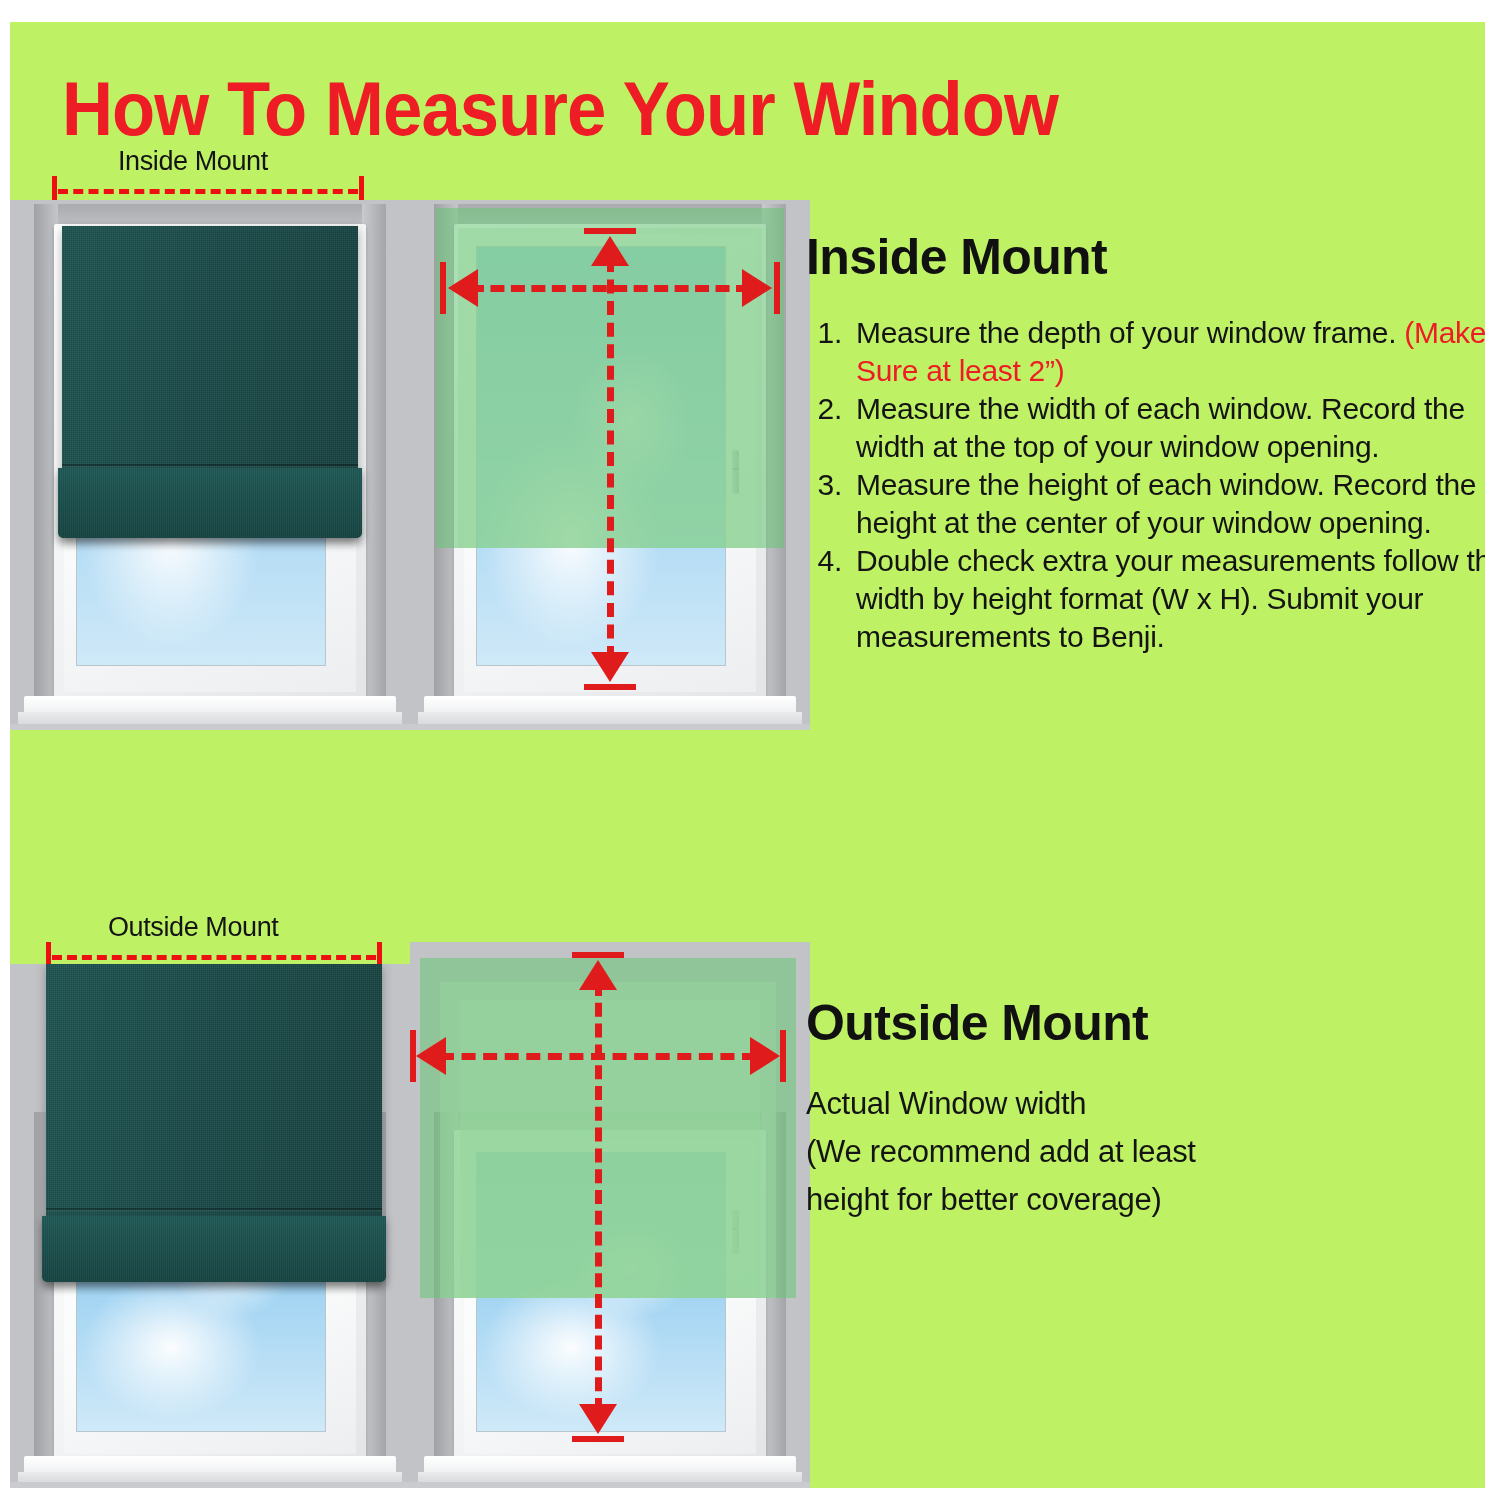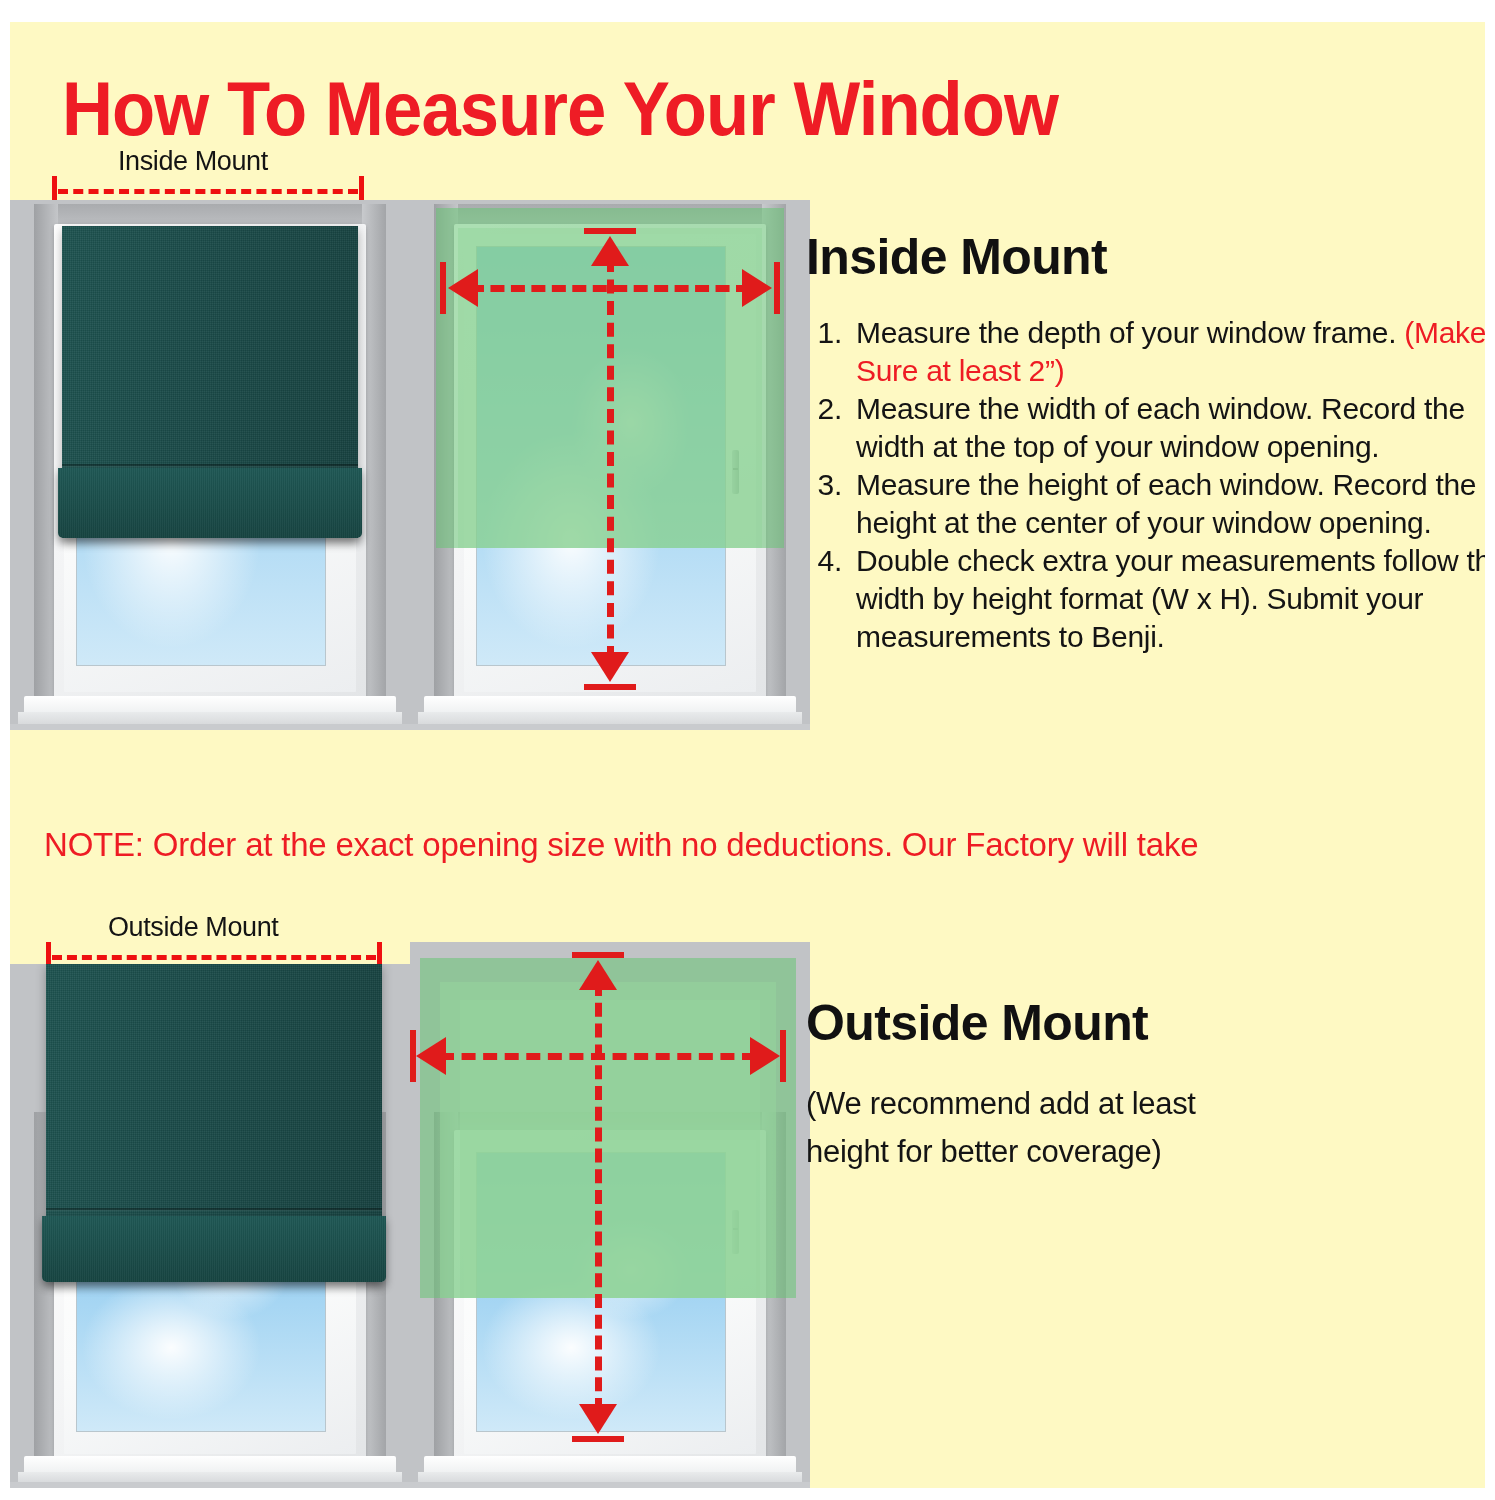--- a/index.html
+++ b/index.html
@@ -8,21 +8,21 @@
     background:#ffffff;
     font-family:"Liberation Sans", sans-serif;
     overflow:hidden;
   }
   #page{
     position:absolute;left:0;top:0;width:1495px;height:1500px;
     background:#ffffff;
   }
   #canvas{
     position:absolute;left:10px;top:22px;width:1475px;height:1466px;
-    background:#fef9c3;
+    background:#bef264;
     overflow:hidden;
   }
 
   
   #title{
     position:absolute;left:52px;top:46px;
     font-size:76px;line-height:82px;
     font-weight:bold;
     color:#ee1c25;
     letter-spacing:-1px;
@@ -239,21 +239,20 @@
     </li>
     <li>
       <span>Measure the height of each window. Record the height at the center of your window opening.</span>
     </li>
     <li>
       <span>Double check extra your measurements follow the width by height format (W x H). Submit your measurements to Benji.</span>
     </li>
   </ol>
 
   <div id="note">
-    <span>NOTE:  Order at the exact opening size with no deductions. Our Factory will take</span>
   </div>
 
   <div class="capt" style="left:98px;top:890px;">Outside Mount</div>
 
   <div class="dimrule" style="left:36px;top:920px;width:336px;">
     <div class="cap l"></div>
     <div class="bar"></div>
     <div class="cap r"></div>
   </div>
 
@@ -306,18 +305,19 @@
       <div class="ah left" style="left:6px;top:1px;"></div>
       <div class="endv" style="left:0px;top:-6px;height:52px;"></div>
       <div class="ah right" style="right:6px;top:1px;"></div>
       <div class="endv" style="right:0px;top:-6px;height:52px;"></div>
     </div>
   </div>
 
   <div class="heading" style="left:796px;top:972px;">Outside Mount</div>
 
   <div class="para" style="left:796px;top:1058px;">
+    <div>Actual Window width</div>
     <div>(We recommend add at least</div>
     <div>height for better coverage)</div>
   </div>
 
  </div>
 </div>
 
 </body></html>

